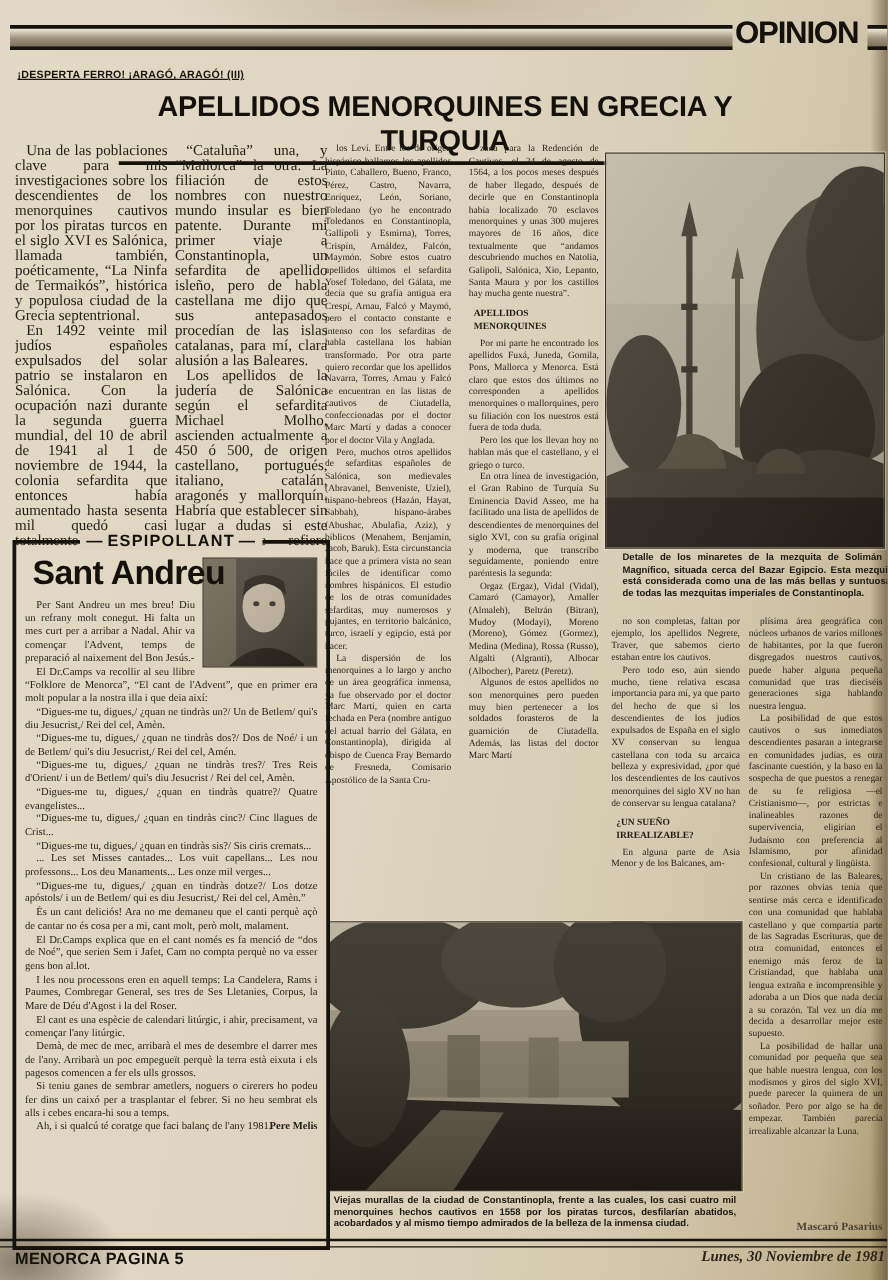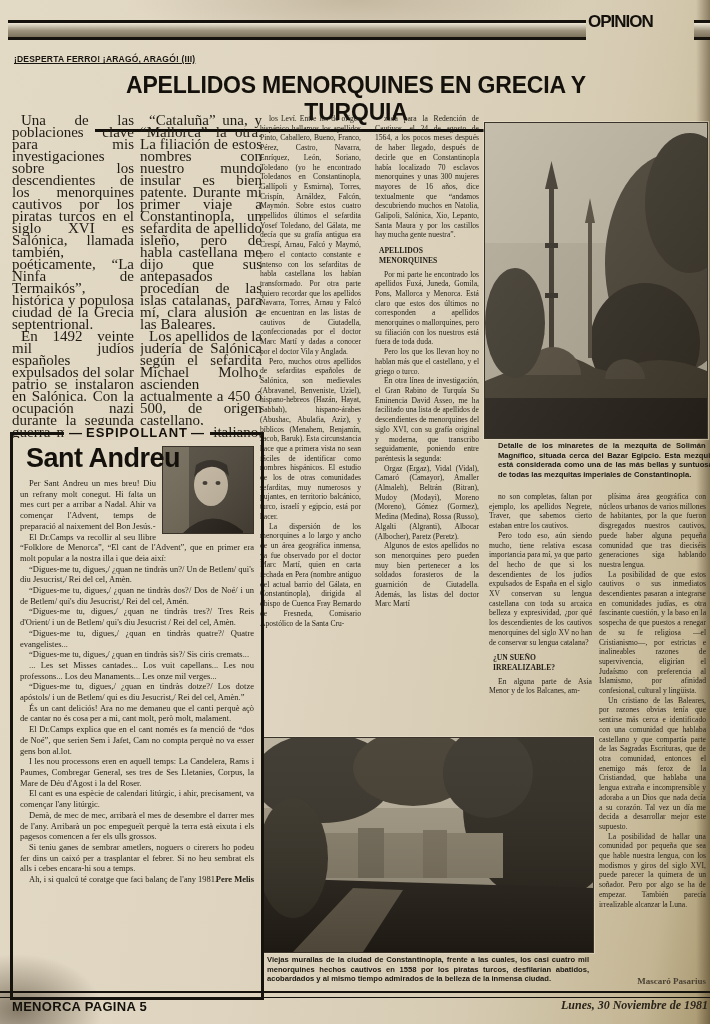--- a/index.html
+++ b/index.html
@@ -14,32 +14,32 @@
   .edge-shade{position:absolute;right:0;top:0;width:14px;height:100%;
     background:linear-gradient(90deg,rgba(90,70,40,0),rgba(70,55,30,.5));}
   
   .opinion-bar{position:absolute;top:20px;left:8px;width:578px;height:14px;
     border-top:3px solid #16130e;border-bottom:3px solid #16130e;
     background:linear-gradient(#efe8d6,#9d937d 55%,#7d735d);}
   .opinion-stub{position:absolute;top:20px;left:694px;width:16px;height:14px;
     border-top:3px solid #16130e;border-bottom:3px solid #16130e;
     background:linear-gradient(#efe8d6,#9d937d 55%,#7d735d);}
   .opinion-word{position:absolute;top:12px;left:588px;font-family:"Liberation Sans",sans-serif;
-    font-weight:bold;font-size:17px;letter-spacing:-1px;color:#14110c;}
+    font-weight:bold;font-size:25px;letter-spacing:-1px;color:#14110c;}
   .kicker{position:absolute;top:54px;left:14px;font-family:"Liberation Sans",sans-serif;
     font-weight:bold;font-size:8.5px;letter-spacing:.2px;text-decoration:underline;color:#191510;}
   .headline{position:absolute;top:72px;left:95px;width:522px;text-align:center;}
   .headline span{display:inline-block;font-family:"Liberation Sans",sans-serif;font-weight:bold;
     font-size:23px;letter-spacing:-.2px;color:#14110c;border-bottom:3px solid #14110c;padding-bottom:3px;}
   
   .col{position:absolute;overflow:hidden;text-align:justify;}
   .col p{margin:0;}
   .col .b-p{text-indent:9px;margin:0;}
   .col .b-h{text-align:left;font-weight:bold;margin:6px 4px 4px 4px;text-indent:0;}
-  .big  {font-size:15px;line-height:12px;}
+  .big  {font-size:12px;line-height:12px;}
   .small{font-size:7.6px;line-height:9.7px;}
   #col1{left:12px;top:114px;width:122px;height:324px;}
   #col2{left:140px;top:114px;width:122px;height:324px;}
   #col3{left:260px;top:114px;width:101px;height:622px;}
   #col4{left:375px;top:114px;width:104px;height:622px;}
   #colA{left:489px;top:492px;width:103px;height:250px;}
   #colB{left:599px;top:492px;width:107px;height:480px;}
   .byline{position:absolute;left:575px;top:976px;width:131px;text-align:right;
     font-size:9px;font-weight:bold;color:#4a4234;font-family:"Liberation Serif",serif;}
   
@@ -198,20 +198,21 @@
           </linearGradient>
         </svg>
       </div>
       <div class="box-text">
           <p class="b-p">Per Sant Andreu un mes breu! Diu un refrany molt conegut. Hi falta un mes curt per a arribar a Nadal. Ahir va començar l'Advent, temps de preparació al naixement del Bon Jesús.-</p>
           <p class="b-p">El Dr.Camps va recollir al seu llibre “Folklore de Menorca”, “El cant de l'Advent”, que en primer era molt popular a la nostra illa i que deia així:</p>
           <p class="b-p">“Digues-me tu, digues,/ ¿quan ne tindràs un?/ Un de Betlem/ qui's diu Jesucrist,/ Rei del cel, Amèn.</p>
           <p class="b-p">“Digues-me tu, digues,/ ¿quan ne tindràs dos?/ Dos de Noé/ i un de Betlem/ qui's diu Jesucrist,/ Rei del cel, Amén.</p>
           <p class="b-p">“Digues-me tu, digues,/ ¿quan ne tindràs tres?/ Tres Reis d'Orient/ i un de Betlem/ qui's diu Jesucrist / Rei del cel, Amèn.</p>
           <p class="b-p">“Digues-me tu, digues,/ ¿quan en tindràs quatre?/ Quatre evangelistes...</p>
+          <p class="b-p">“Digues-me tu, digues,/ ¿quan en tindràs cinc?/ Cinc llagues de Crist...</p>
           <p class="b-p">“Digues-me tu, digues,/ ¿quan en tindràs sis?/ Sis ciris cremats...</p>
           <p class="b-p">... Les set Misses cantades... Los vuit capellans... Les nou professons... Los deu Manaments... Les onze mil verges...</p>
           <p class="b-p">“Digues-me tu, digues,/ ¿quan en tindràs dotze?/ Los dotze apóstols/ i un de Betlem/ qui es diu Jesucrist,/ Rei del cel, Amèn.”</p>
           <p class="b-p">És un cant deliciós! Ara no me demaneu que el canti perquè açò de cantar no és cosa per a mi, cant molt, però molt, malament.</p>
           <p class="b-p">El Dr.Camps explica que en el cant només es fa menció de “dos de Noé”, que serien Sem i Jafet, Cam no compta perquè no va esser gens bon al.lot.</p>
           <p class="b-p">I les nou processons eren en aquell temps: La Candelera, Rams i Paumes, Combregar General, ses tres de Ses Lletanies, Corpus, la Mare de Déu d'Agost i la del Roser.</p>
           <p class="b-p">El cant es una espècie de calendari litúrgic, i ahir, precisament, va començar l'any litúrgic.</p>
           <p class="b-p">Demà, de mec de mec, arribarà el mes de desembre el darrer mes de l'any. Arribarà un poc empegueït perquè la terra està eixuta i els pagesos comencen a fer els ulls grossos.</p>
           <p class="b-p">Si teniu ganes de sembrar ametlers, noguers o cirerers ho podeu fer dins un caixó per a trasplantar el febrer. Si no heu sembrat els alls i cebes encara-hi sou a temps.</p>
           <p class="b-p">Ah, i si qualcú té coratge que faci balanç de l'any 1981.</p>

